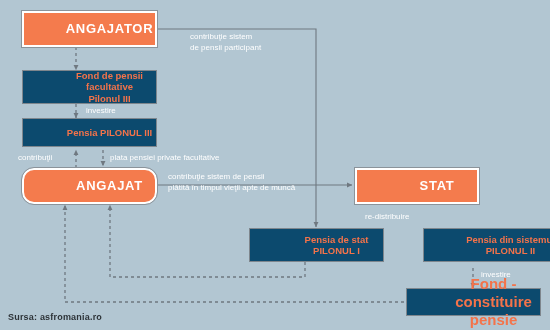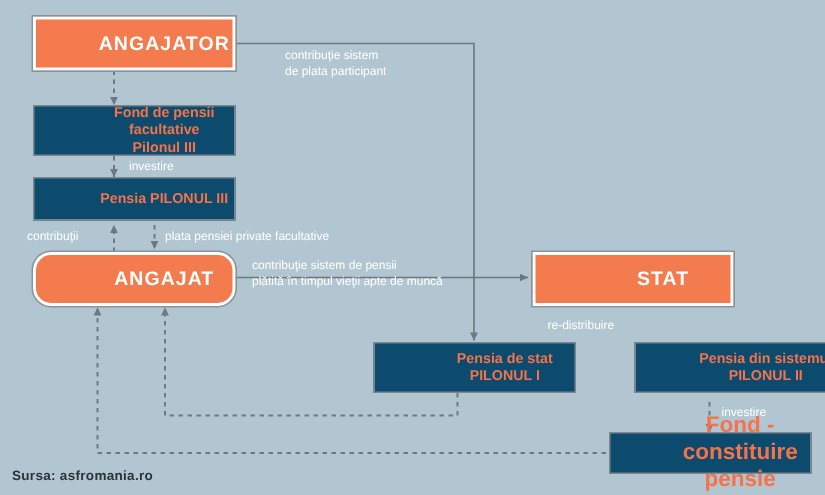--- a/index.html
+++ b/index.html
@@ -126,40 +126,40 @@
   </div>
 
   <div class="node plain" style="left:22px; top:118px; width:135px; height:29px; font-size:9.5px;">
     <span class="node-label">Pensia PILONUL III</span>
   </div>
 
   <div class="node filled" style="left:22px; top:168px; width:135px; height:36px; font-size:13px;border-radius:12px;">
     <span class="node-label">ANGAJAT</span>
   </div>
 
-  <div class="node filled" style="left:355px; top:168px; width:134px; height:36px; font-size:13px;">
+  <div class="node filled" style="left:355px; top:168px; width:124px; height:36px; font-size:13px;">
     <span class="node-label">STAT</span>
   </div>
 
   <div class="node plain" style="left:249px; top:228px; width:135px; height:34px; font-size:9.5px;">
     <span class="node-label">Pensia de stat
 PILONUL I</span>
   </div>
 
   <div class="node plain" style="left:406px; top:228px; width:135px; height:34px; font-size:9.5px;margin-left:17px;">
     <span class="node-label">Pensia din sistemul
 PILONUL II</span>
   </div>
 
   <div class="node plain" style="left:406px; top:288px; width:135px; height:28px; font-size:15px;">
     <span class="node-label">Fond - constituire pensie</span>
   </div>
 
   <div class="edge-label" style="left:190px; top:32px;">contribuţie sistem
-de plata participant</div>
+de pensii participant</div>
 
   <div class="edge-label" style="left:86px; top:106px;">investire</div>
 
   <div class="edge-label" style="left:18px; top:153px;">contribuţii</div>
 
   <div class="edge-label" style="left:110px; top:153px;">plata pensiei private facultative</div>
 
   <div class="edge-label" style="left:168px; top:172px;">contribuţie sistem de pensii
 plătită în timpul vieţii apte de muncă</div>
 

